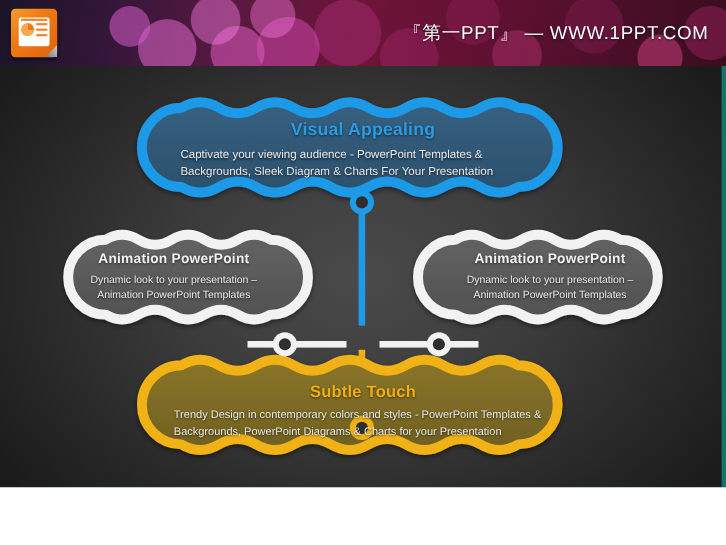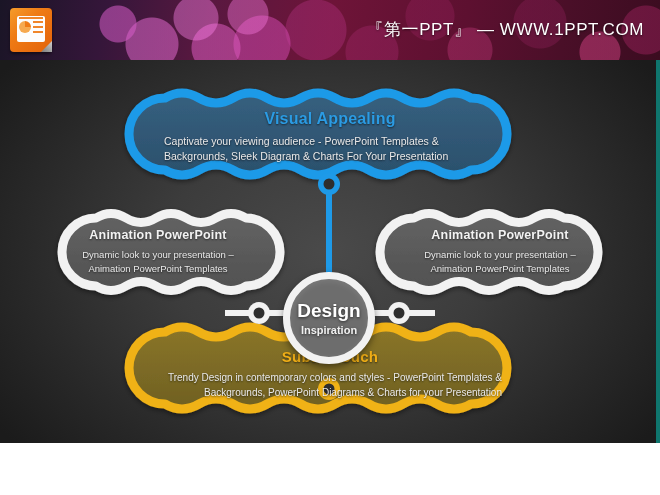--- a/index.html
+++ b/index.html
@@ -174,27 +174,23 @@
       <div class="body-txt" style="font-size:9.5px;text-align:center;margin-top:6px;padding:0 6px;">Dynamic look to your presentation – Animation PowerPoint Templates</div>
     </div>
 
     <div style="position:absolute;left:410px;top:168px;width:180px;">
       <div class="title" style="color:#f2f2f2;font-size:12.5px;text-align:center;">Animation PowerPoint</div>
       <div class="body-txt" style="font-size:9.5px;text-align:center;margin-top:6px;padding:0 6px;">Dynamic look to your presentation – Animation PowerPoint Templates</div>
     </div>
 
     <div style="position:absolute;left:150px;top:288px;width:360px;">
       <div class="title" style="color:#f0ae16;font-size:15px;text-align:center;">Subtle Touch</div>
-      <div class="body-txt" style="font-size:10px;text-align:right;margin-top:6px;padding:0 8px;">Trendy Design in contemporary colors and styles - PowerPoint Templates &amp; Backgrounds, PowerPoint Diagrams &amp; Charts for your Presentation</div>
+      <div class="body-txt" style="font-size:10px;text-align:left;margin-top:6px;padding:0 8px;">Trendy Design in contemporary colors and styles - PowerPoint Templates &amp; Backgrounds, PowerPoint Diagrams &amp; Charts for your Presentation</div>
     </div>
 
-    <div class="hub">
-      <div class="d1">Design</div>
-      <div class="d2">Inspiration</div>
-    </div>
 
   </div>
 
   <div class="footer">
     
     
     
   </div>
 
 </div>

